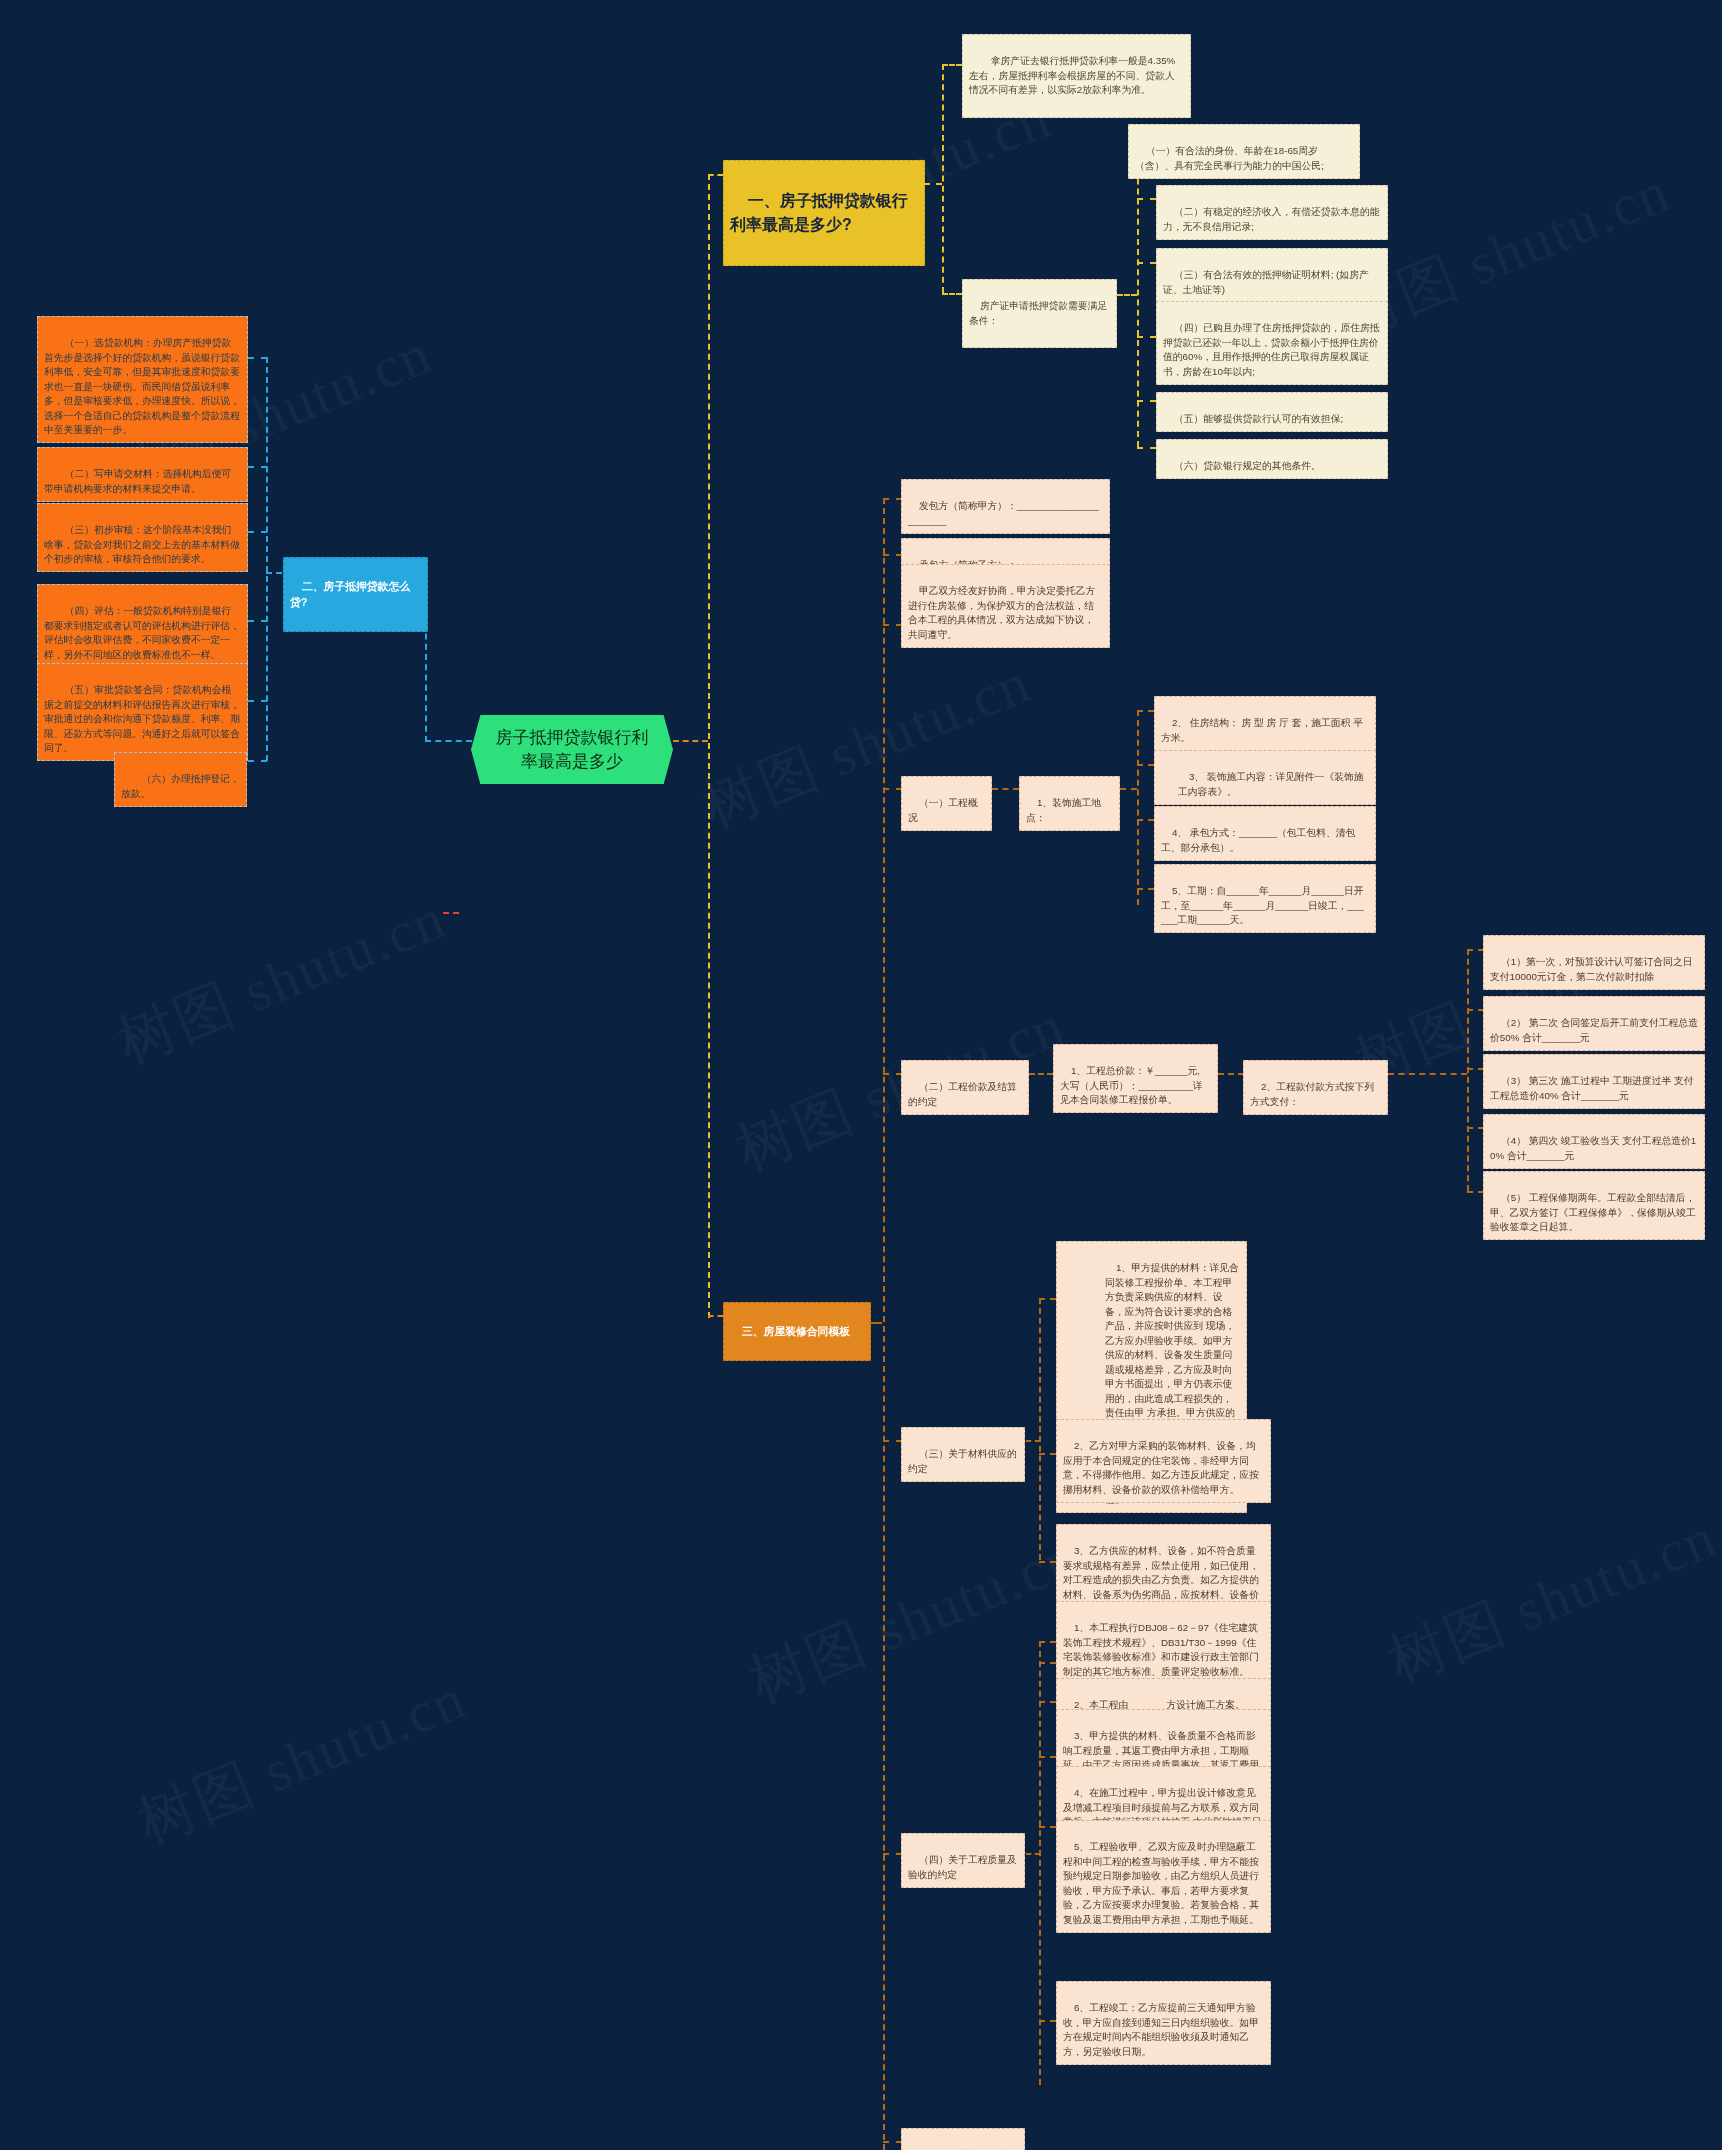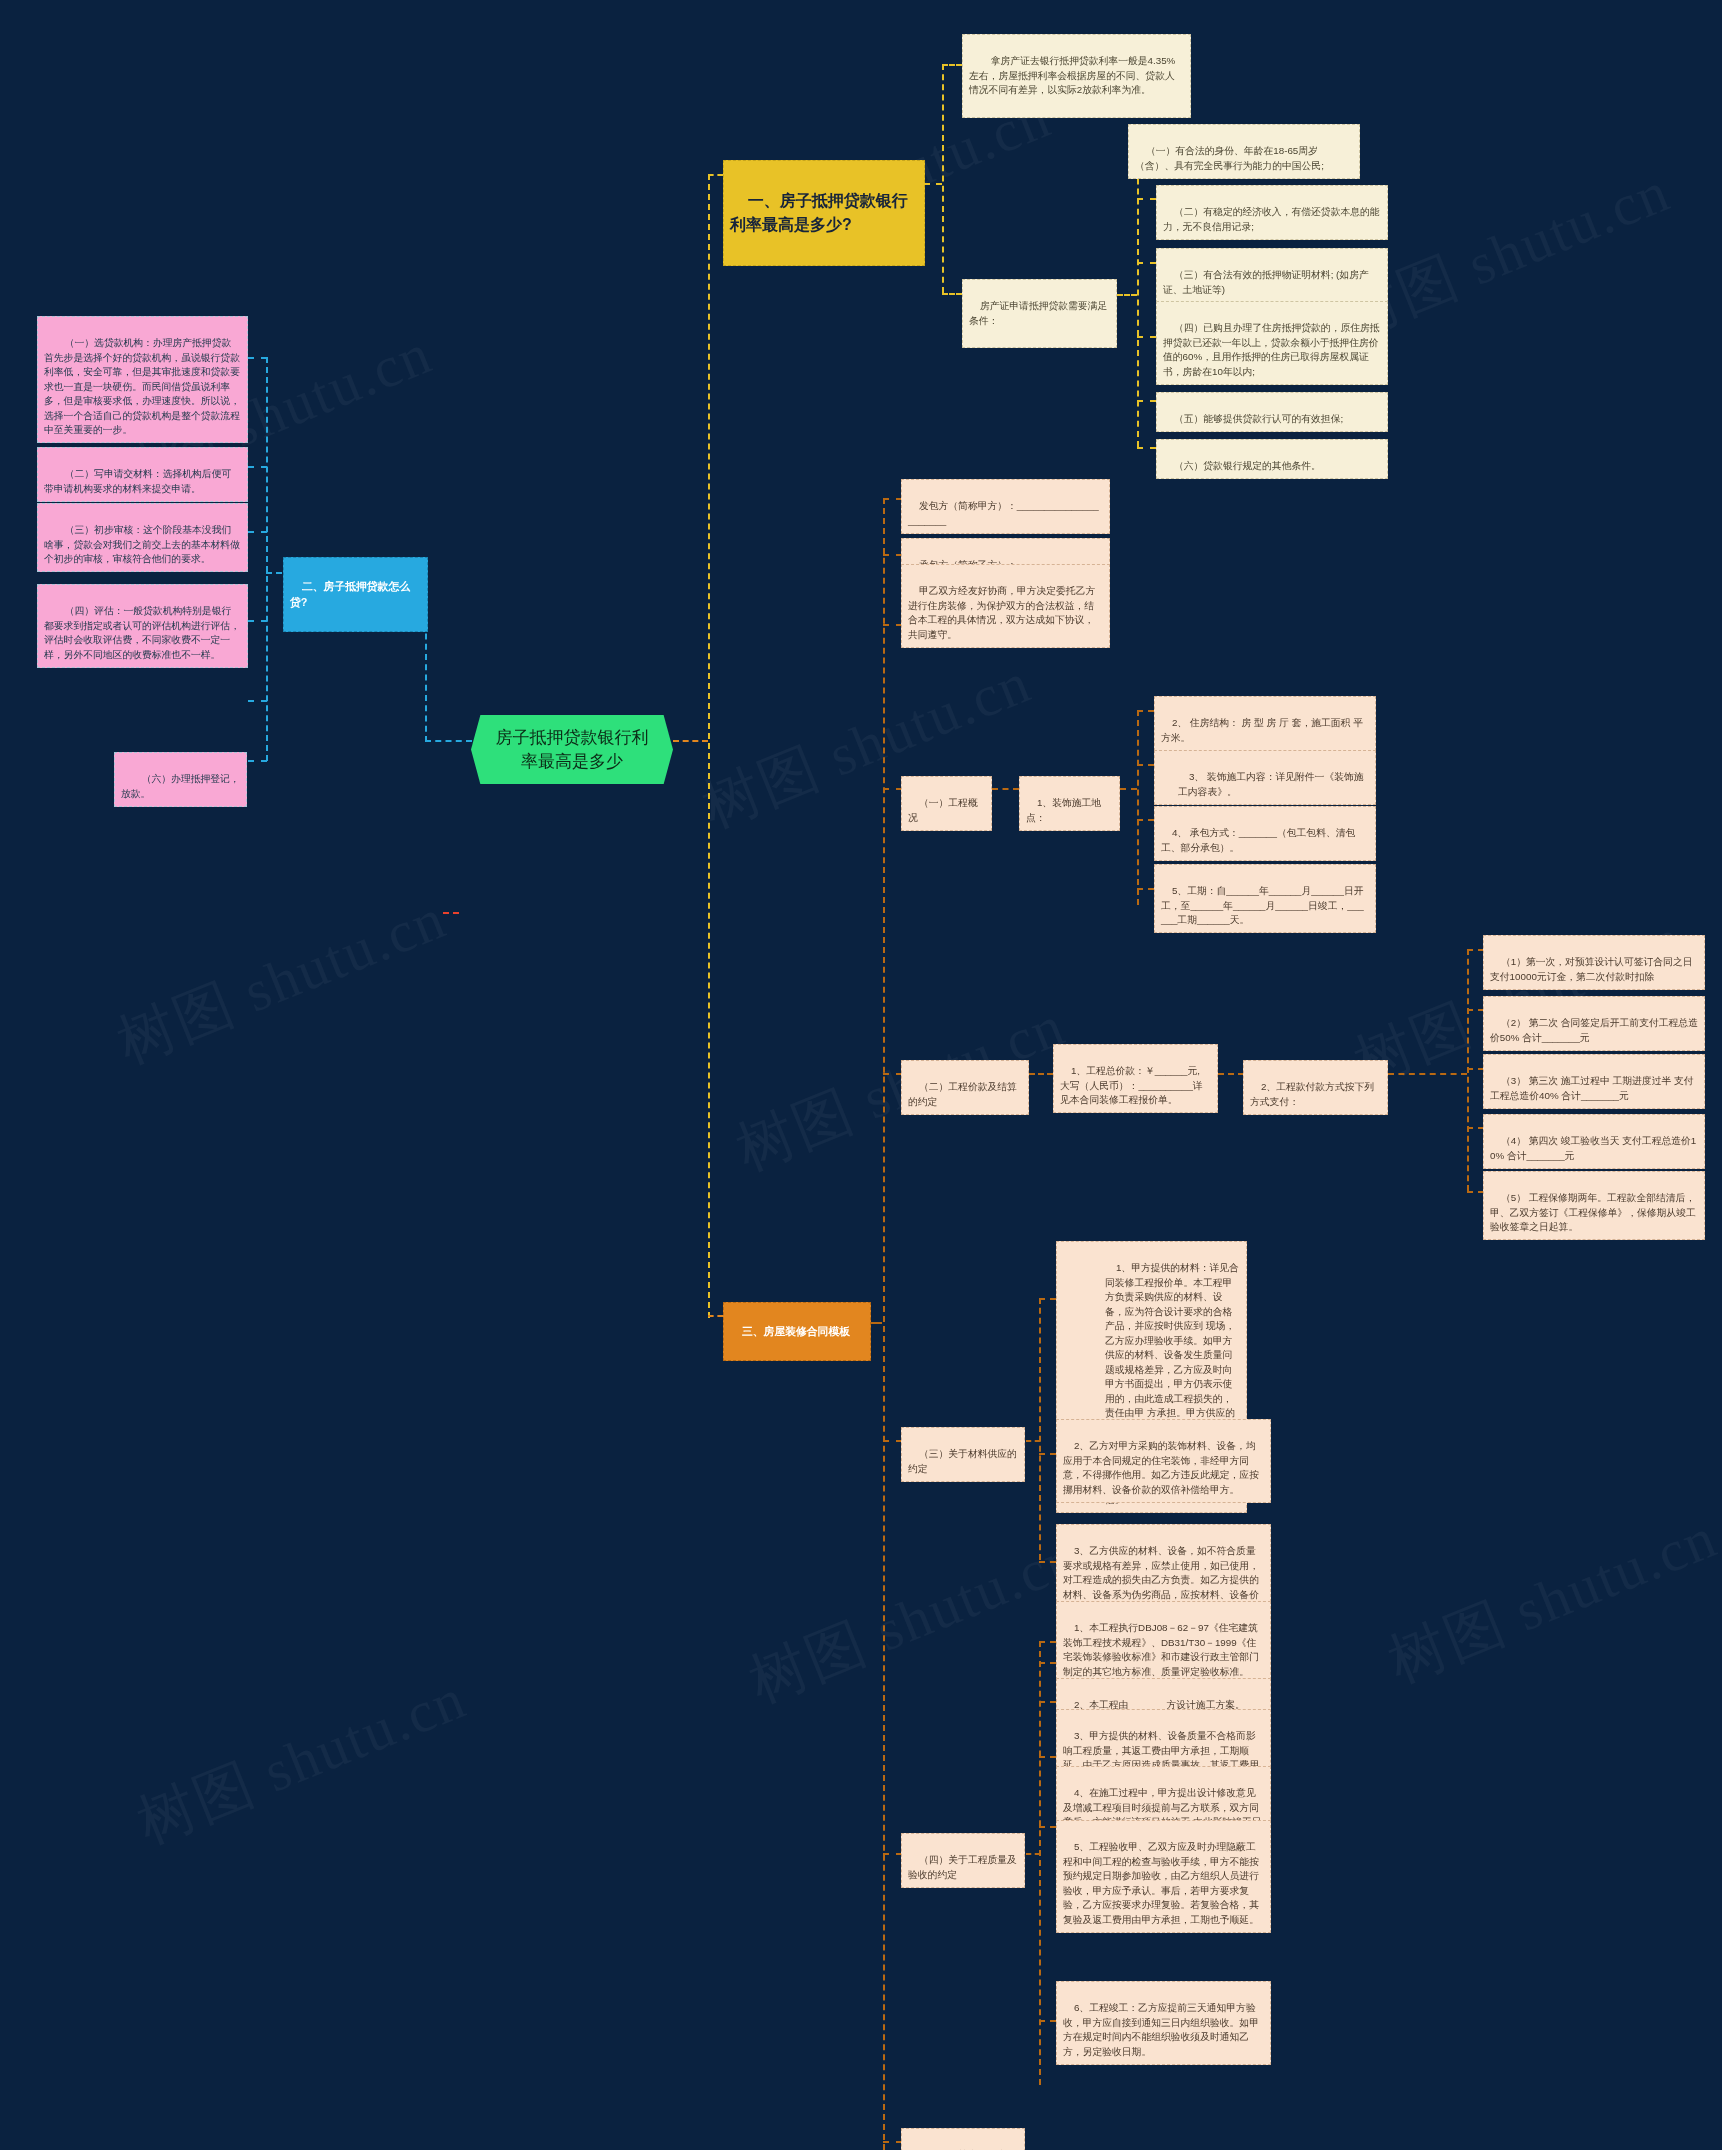--- a/index.html
+++ b/index.html
@@ -56,21 +56,21 @@
     clip-path: polygon(9.4px 0, calc(100% - 9.4px) 0, 100% 50%, calc(100% - 9.4px) 100%, 9.4px 100%, 0 50%);
   }
 
   
   .br-yellow { background:#e8c227; color:#17243a; border-color:#c7a51b; font-size:16px; font-weight:bold; }
   .br-blue   { background:#27a9e0; color:#ffffff; border-color:#1b86b4; font-size:10.8px; font-weight:bold; }
   .br-orange { background:#e2861f; color:#ffffff; border-color:#b96912; font-size:10.8px; font-weight:bold; }
 
   
   .lf-cream  { background:#f7f0d8; color:#4a4431; border-color:#cfc5a2; }
-  .lf-ice    { background:#f9a8d4; color:#22394d; border-color:#a9c6d8; }
+  .lf-ice    { background:#f97316; color:#22394d; border-color:#a9c6d8; }
   .lf-peach  { background:#fae3d0; color:#4a3a2c; border-color:#d6b395; }
   .lf-red    { background:#e8412c; color:#ffffff; border-color:#c02f1d; font-size:10px; line-height:1.5; }
 </style>
 </head>
 <body>
 
 <div id="canvas">
 
   <div class="wm" style="left:94px; top:377px;">树图 shutu.cn</div>
   <div class="wm" style="left:108px; top:942px;">树图 shutu.cn</div>
@@ -151,20 +151,22 @@
   <div class="hline" style="left:248px; top:760px; width:19px; border-color:#27a9e0;"></div>
 
   <div class="node lf-ice" style="left:37px; top:316px; width:211px;">
     <span>　（一）选贷款机构：办理房产抵押贷款首先步是选择个好的贷款机构，虽说银行贷款利率低，安全可靠，但是其审批速度和贷款要求也一直是一块硬伤。而民间借贷虽说利率多，但是审核要求低，办理速度快。所以说，选择一个合适自己的贷款机构是整个贷款流程中至关重要的一步。</span></div>
   <div class="node lf-ice" style="left:37px; top:447px; width:211px;">
     <span>　（二）写申请交材料：选择机构后便可带申请机构要求的材料来提交申请。</span></div>
   <div class="node lf-ice" style="left:37px; top:503px; width:211px;">
     <span>　（三）初步审核：这个阶段基本没我们啥事，贷款会对我们之前交上去的基本材料做个初步的审核，审核符合他们的要求。</span></div>
   <div class="node lf-ice" style="left:37px; top:584px; width:211px;">
     <span>　（四）评估：一般贷款机构特别是银行都要求到指定或者认可的评估机构进行评估，评估时会收取评估费，不同家收费不一定一样，另外不同地区的收费标准也不一样。</span></div>
+  <div class="node lf-ice" style="left:37px; top:663px; width:211px;">
+    <span>　（五）审批贷款签合同：贷款机构会根据之前提交的材料和评估报告再次进行审核，审批通过的会和你沟通下贷款额度、利率、期限、还款方式等问题。沟通好之后就可以签合同了。</span></div>
   <div class="node lf-ice" style="left:114px; top:752px; width:133px;">
     <span>　（六）办理抵押登记，放款。</span></div>
 
   <div class="hline" style="left:443px; top:912px; width:16px; border-color:#e8412c;"></div>
 
   <div class="node br-orange" style="left:723px; top:1302px; width:148px;">
     <span>三、房屋装修合同模板</span>
   </div>
 
   <div class="vline" style="left:883px; top:498px; height:1662px; border-color:#b96912;"></div>

